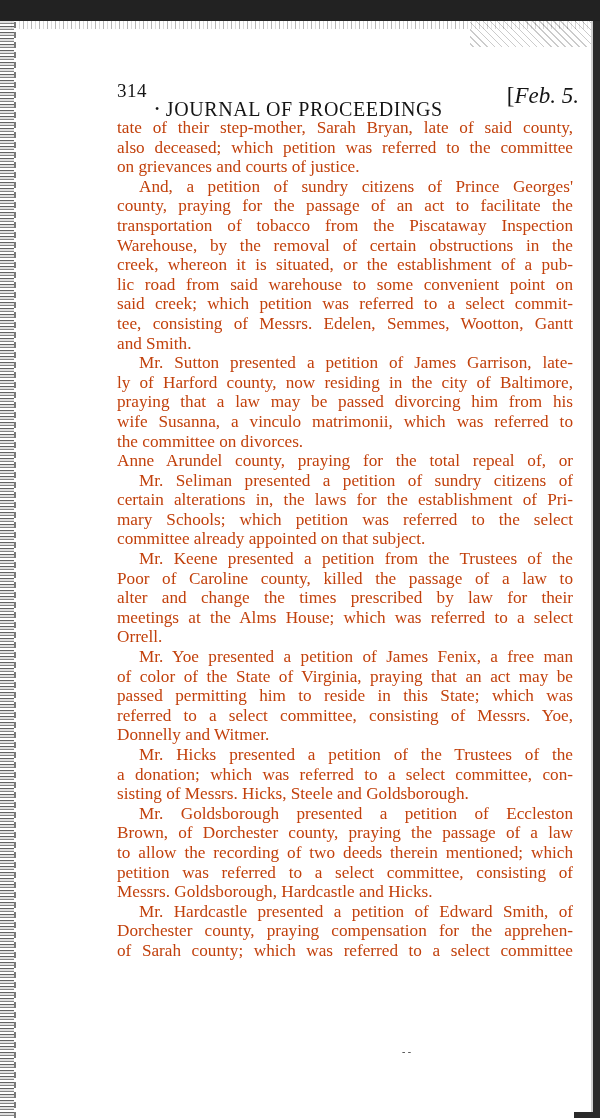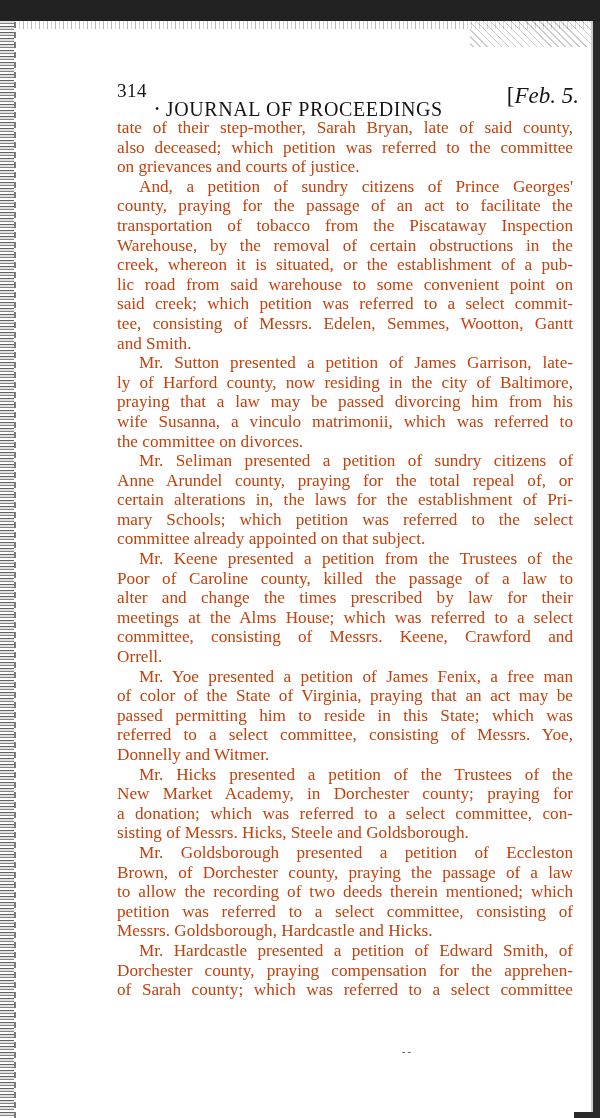--- a/index.html
+++ b/index.html
@@ -113,44 +113,42 @@
       <span class="line last">and Smith.</span>
     </div>
     <div>
       <span class="line indent">Mr. Sutton presented a petition of James Garrison, late-</span>
       <span class="line">ly of Harford county, now residing in the city of Baltimore,</span>
       <span class="line">praying that a law may be passed divorcing him from his</span>
       <span class="line">wife Susanna, a vinculo matrimonii, which was referred to</span>
       <span class="line last">the committee on divorces.</span>
     </div>
     <div>
+      <span class="line">Anne Arundel county, praying for the total repeal of, or</span>
       <span class="line indent">Mr. Seliman presented a petition of sundry citizens of</span>
-      <span class="line">Anne Arundel county, praying for the total repeal of, or</span>
       <span class="line">certain alterations in, the laws for the establishment of Pri-</span>
       <span class="line">mary Schools; which petition was referred to the select</span>
       <span class="line last">committee already appointed on that subject.</span>
     </div>
     <div>
       <span class="line indent">Mr. Keene presented a petition from the Trustees of the</span>
       <span class="line">Poor of Caroline county, killed the passage of a law to</span>
       <span class="line">alter and change the times prescribed by law for their</span>
       <span class="line">meetings at the Alms House; which was referred to a select</span>
-      <span class="line">committee, consisting of Messrs. Keene, Crawford and</span>
       <span class="line last">Orrell.</span>
     </div>
     <div>
       <span class="line indent">Mr. Yoe presented a petition of James Fenix, a free man</span>
       <span class="line">of color of the State of Virginia, praying that an act may be</span>
       <span class="line">passed permitting him to reside in this State; which was</span>
       <span class="line">referred to a select committee, consisting of Messrs. Yoe,</span>
       <span class="line last">Donnelly and Witmer.</span>
     </div>
     <div>
       <span class="line indent">Mr. Hicks presented a petition of the Trustees of the</span>
-      <span class="line">New Market Academy, in Dorchester county; praying for</span>
       <span class="line">a donation; which was referred to a select committee, con-</span>
       <span class="line last">sisting of Messrs. Hicks, Steele and Goldsborough.</span>
     </div>
     <div>
       <span class="line indent">Mr. Goldsborough presented a petition of Eccleston</span>
       <span class="line">Brown, of Dorchester county, praying the passage of a law</span>
       <span class="line">to allow the recording of two deeds therein mentioned; which</span>
       <span class="line">petition was referred to a select committee, consisting of</span>
       <span class="line last">Messrs. Goldsborough, Hardcastle and Hicks.</span>
     </div>

